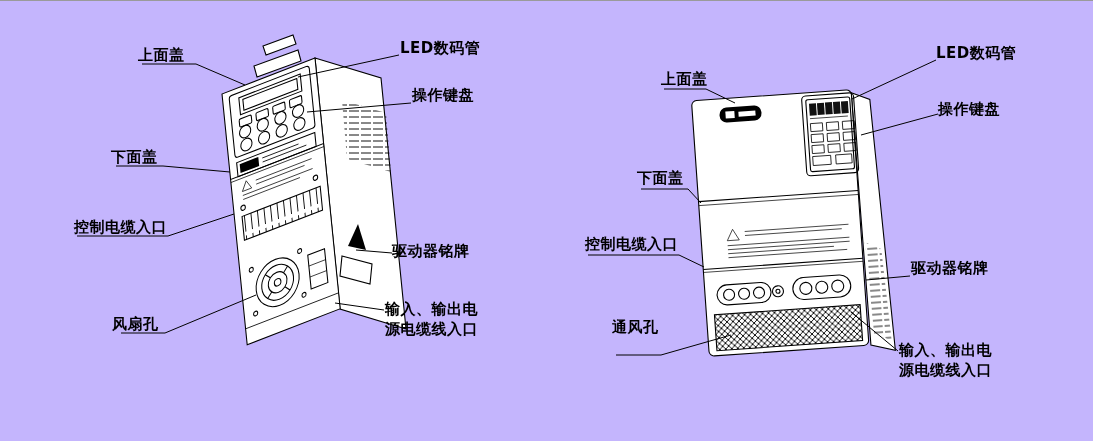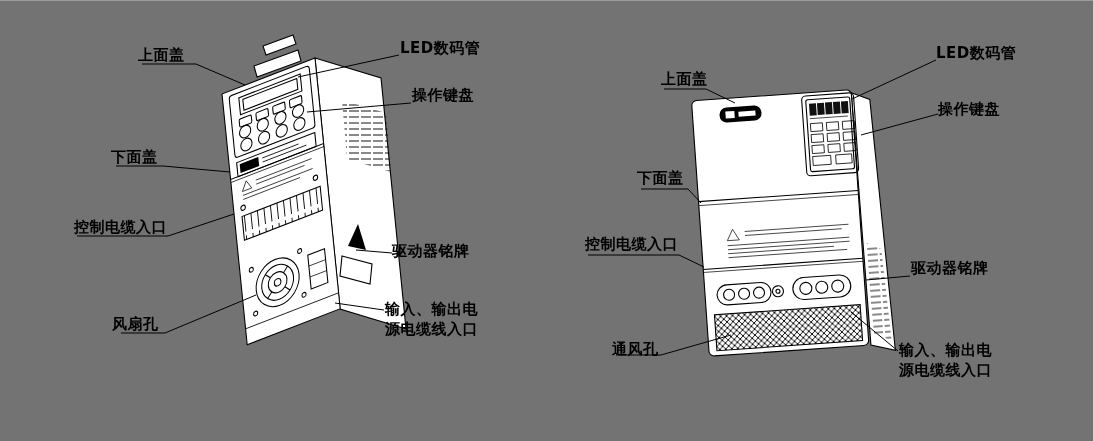--- a/index.html
+++ b/index.html
@@ -1,19 +1,19 @@
 <!DOCTYPE html>
 <html><head>
 <meta charset="utf-8">
 <style>
   html,body{margin:0;padding:0;background:#fff;}
   .canvas{
     position:relative;
     width:1093px;height:441px;
-    background:#737373;
+    background:#c4b5fd;
     overflow:hidden;
     font-family:"DejaVu Sans","Liberation Sans",sans-serif;
   }
   .top-rule{
     position:absolute;left:0;top:0;width:100%;height:1px;background:#9a9a9a;
   }
   svg.diagram{position:absolute;left:0;top:0;}
   .lbl{
     position:absolute;
     font-size:15px;
@@ -232,17 +232,17 @@
   <div class="lbl" style="left:112px;top:315px">风扇孔</div>
   <div class="lbl" style="left:385px;top:300px">输入、输出电
 源电缆线入口</div>
 
   <div class="lbl" style="left:661px;top:70px">上面盖</div>
   <div class="lbl" style="left:936px;top:44px">LED数码管</div>
   <div class="lbl" style="left:938px;top:100px">操作键盘</div>
   <div class="lbl" style="left:637px;top:169px">下面盖</div>
   <div class="lbl" style="left:585px;top:235px">控制电缆入口</div>
   <div class="lbl" style="left:911px;top:259px">驱动器铭牌</div>
-  <div class="lbl" style="left:612px;top:340px">通风孔</div>
+  <div class="lbl" style="left:612px;top:318px">通风孔</div>
   <div class="lbl" style="left:899px;top:341px">输入、输出电
 源电缆线入口</div>
 
 </div>
 
 </body></html>

